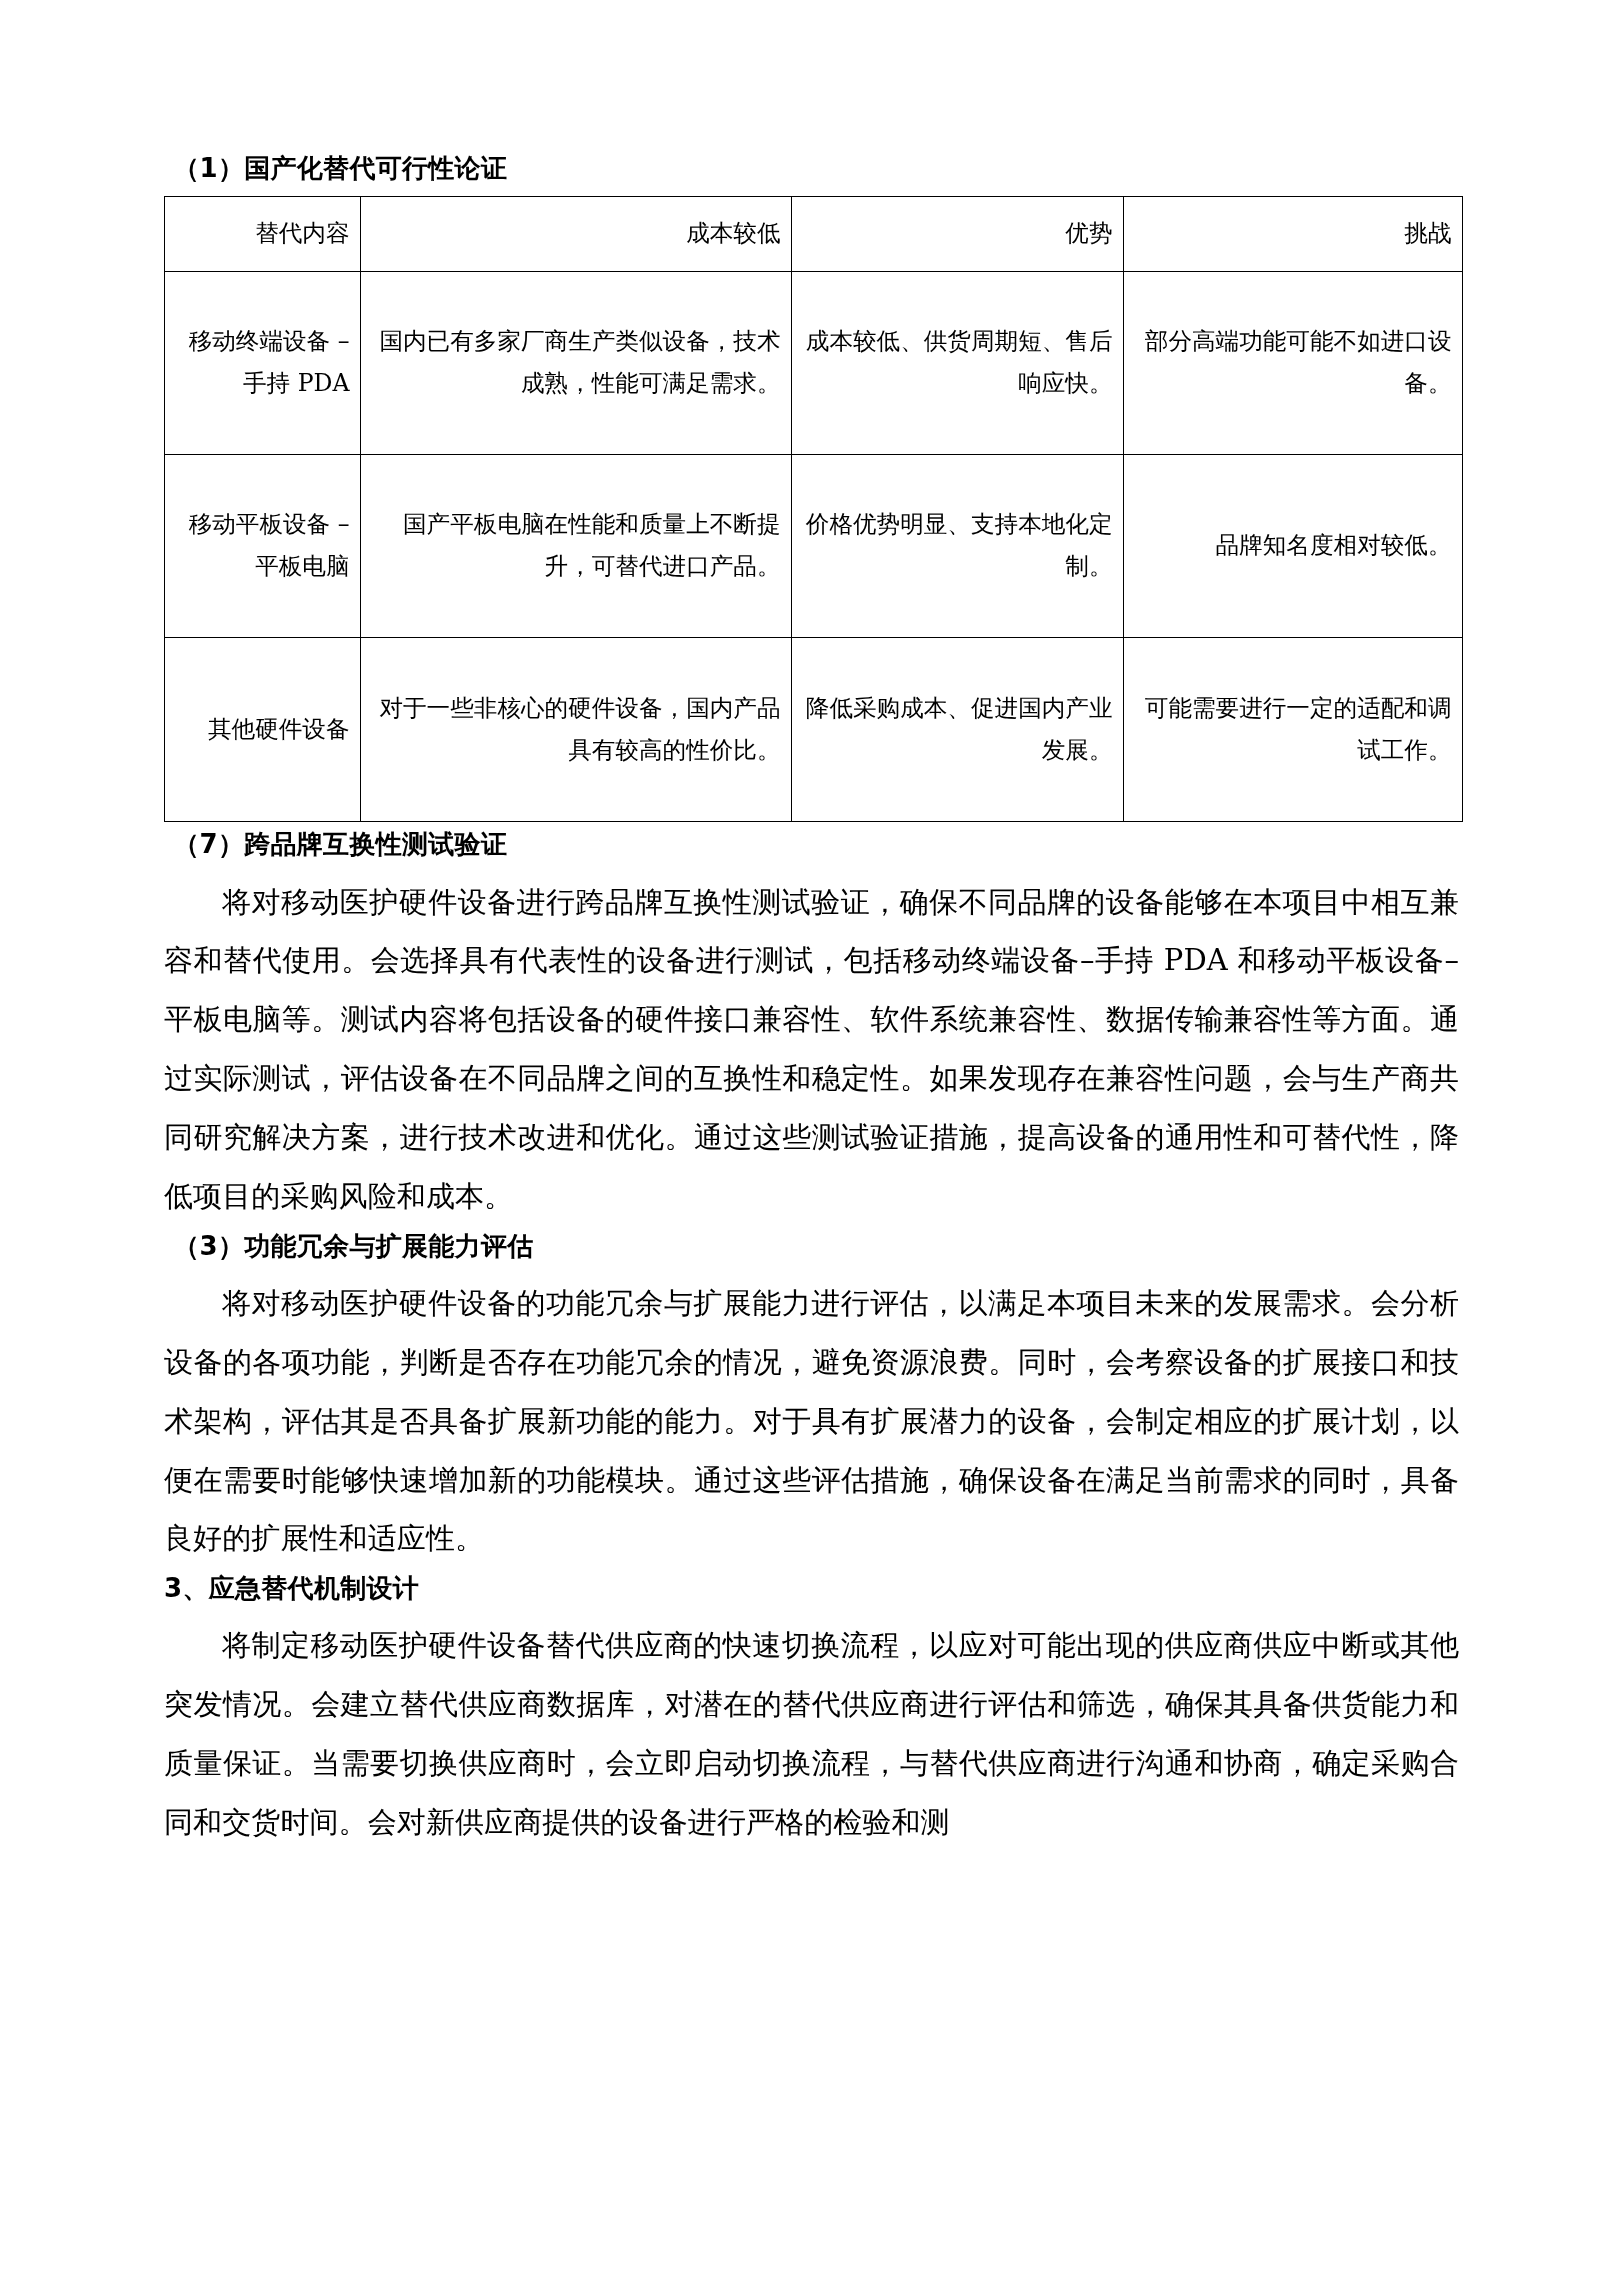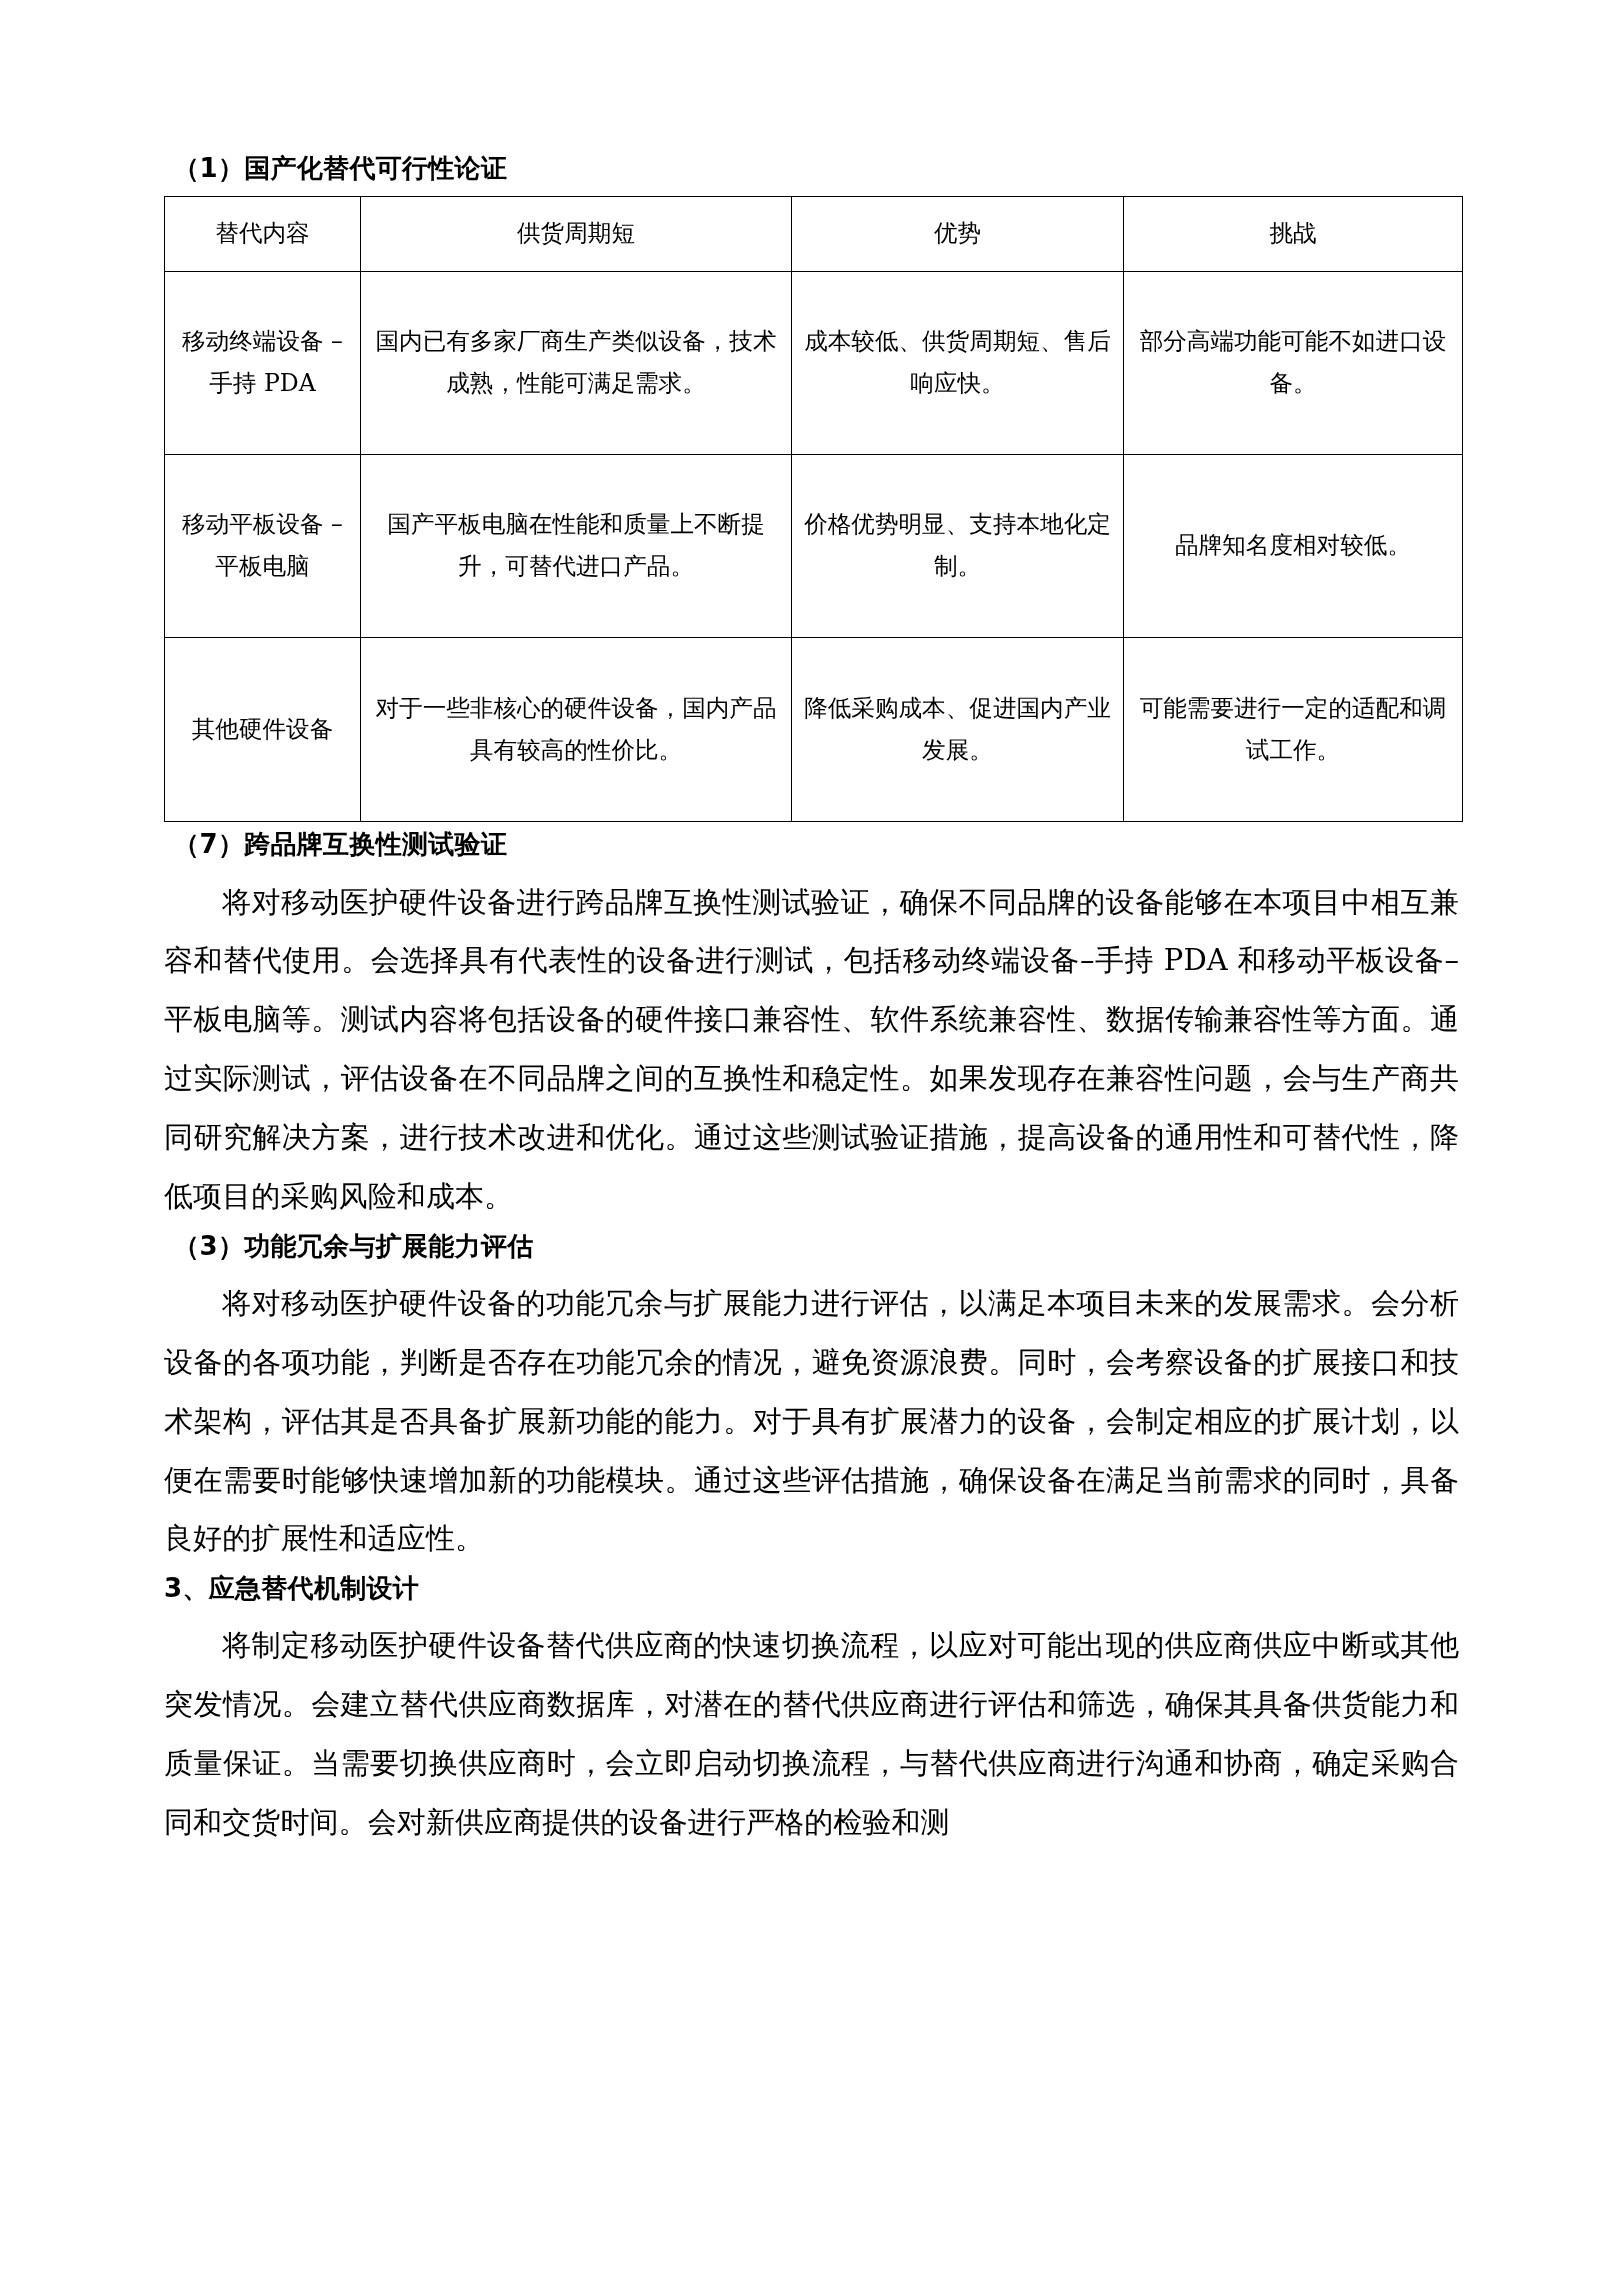--- a/index.html
+++ b/index.html
@@ -41,21 +41,21 @@
   
   table.fa-table {
     border-collapse: collapse;
     width: 1298px;
     margin: 3.9px 0 0 0;
     table-layout: fixed;
   }
   table.fa-table td {
     border: 1.3px solid #000000;
     vertical-align: middle;
-    text-align: center;
+    text-align: right;
     font-size: 23.6px;
     line-height: 1.78;
     padding: 9.2px 10.5px;
     font-family: "DejaVu Serif", "Liberation Serif", serif;
   }
   col.c1 { width: 196px; }
   col.c2 { width: 431px; }
   col.c3 { width: 332px; }
   col.c4 { width: 339px; }
 
@@ -83,21 +83,21 @@
   <table class="fa-table">
     <colgroup>
       <col class="c1">
         <col class="c2">
         <col class="c3">
         <col class="c4">
     </colgroup>
     <tbody>
       <tr class="head-row">
         <td>替代内容</td>
-        <td>供货周期短</td>
+        <td>成本较低</td>
         <td>优势</td>
         <td>挑战</td>
       </tr>
       <tr class="body-row">
         <td>移动终端设备 –手持 PDA</td>
         <td>国内已有多家厂商生产类似设备，技术成熟，性能可满足需求。</td>
         <td>成本较低、供货周期短、售后响应快。</td>
         <td>部分高端功能可能不如进口设备。</td>
       </tr>
       <tr class="body-row">

